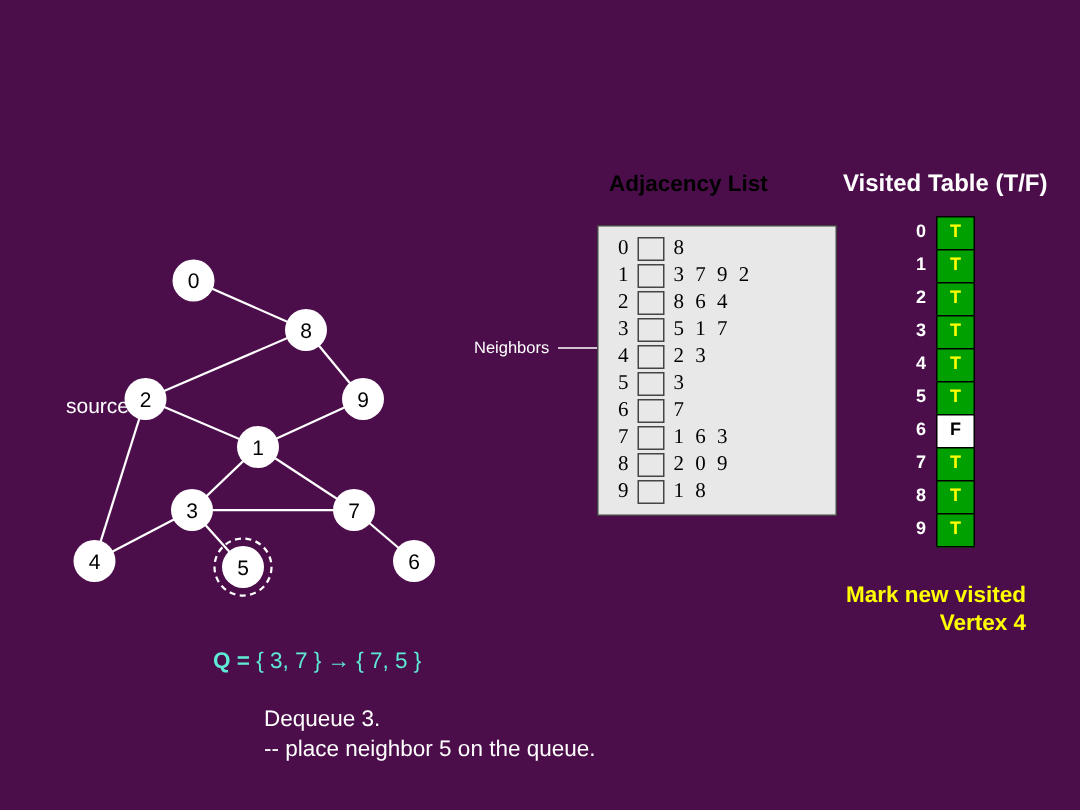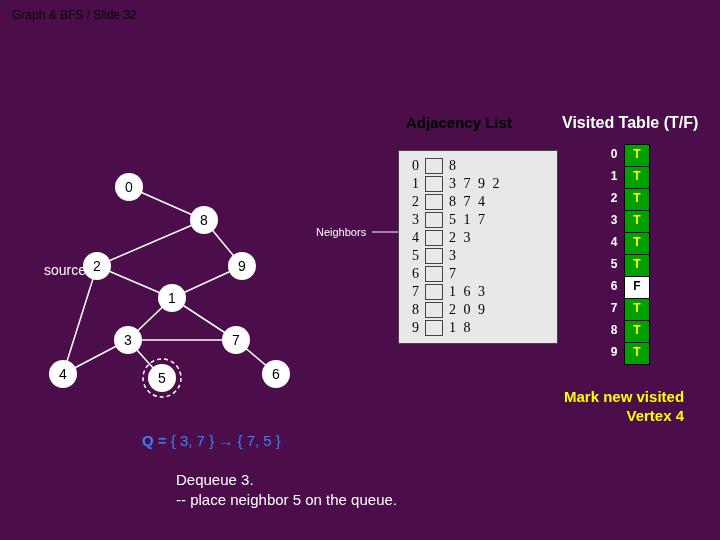--- a/index.html
+++ b/index.html
@@ -53,32 +53,31 @@
     position:absolute; left:604px; top:144px;
     font-size:12px;
   }
   .vis-row { display:flex; height:22px; }
   .vis-i { width:20px; text-align:center; padding-top:3px; color:#fff; font-weight:bold; }
   .vis-v { width:24px; border:1px solid #000; text-align:center; padding-top:2px;
            font-weight:bold; margin-bottom:-1px; }
   .T { background:#00a000; color:#ff0; }
   .F { background:#fff; color:#000; }
   .note { position:absolute; left:564px; top:388px; color:#ff0; font-size:15px; font-weight:bold; line-height:1.25;text-align:right; }
-  .queue { position:absolute; left:142px; top:432px; color:#3b82f6; font-size:15px; }
+  .queue { position:absolute; left:142px; top:432px; color:#5eead4; font-size:15px; }
   .queue b { font-weight:bold; }
   .explain { position:absolute; left:176px; top:470px; color:#fff; font-size:15px; line-height:1.35; }
   svg.edges { position:absolute; left:0; top:0; width:320px; height:260px; }
   .edge { stroke:#fff; stroke-width:1.5; }
   .neigh-arrow { position:absolute; left:372px; top:231px; width:28px; height:2px; }
 </style>
 </head>
 <body>
 
 <div class="slide">
-  <div class="crumb">Graph &amp; BFS / Slide 32</div>
 
   <div class="heading vis-head">Visited Table (T/F)</div>
   <div class="heading adj-head">Adjacency List</div>
 
   <div class="sourceLabel">source</div>
   <div class="neighborsLabel">Neighbors</div>
   <svg class="neigh-arrow">
       <line x1="0" y1="1" x2="28" y2="1" stroke="#fff" stroke-width="1"></line>
     </svg>
 
@@ -119,21 +118,21 @@
         <div class="adj-vals">8</div>
       </div>
       <div class="adj-row">
         <div class="adj-i">1</div>
         <div class="adj-box"></div>
         <div class="adj-vals">3  7  9  2</div>
       </div>
       <div class="adj-row">
         <div class="adj-i">2</div>
         <div class="adj-box"></div>
-        <div class="adj-vals">8  7  4</div>
+        <div class="adj-vals">8  6  4</div>
       </div>
       <div class="adj-row">
         <div class="adj-i">3</div>
         <div class="adj-box"></div>
         <div class="adj-vals">5  1  7</div>
       </div>
       <div class="adj-row">
         <div class="adj-i">4</div>
         <div class="adj-box"></div>
         <div class="adj-vals">2  3</div>

